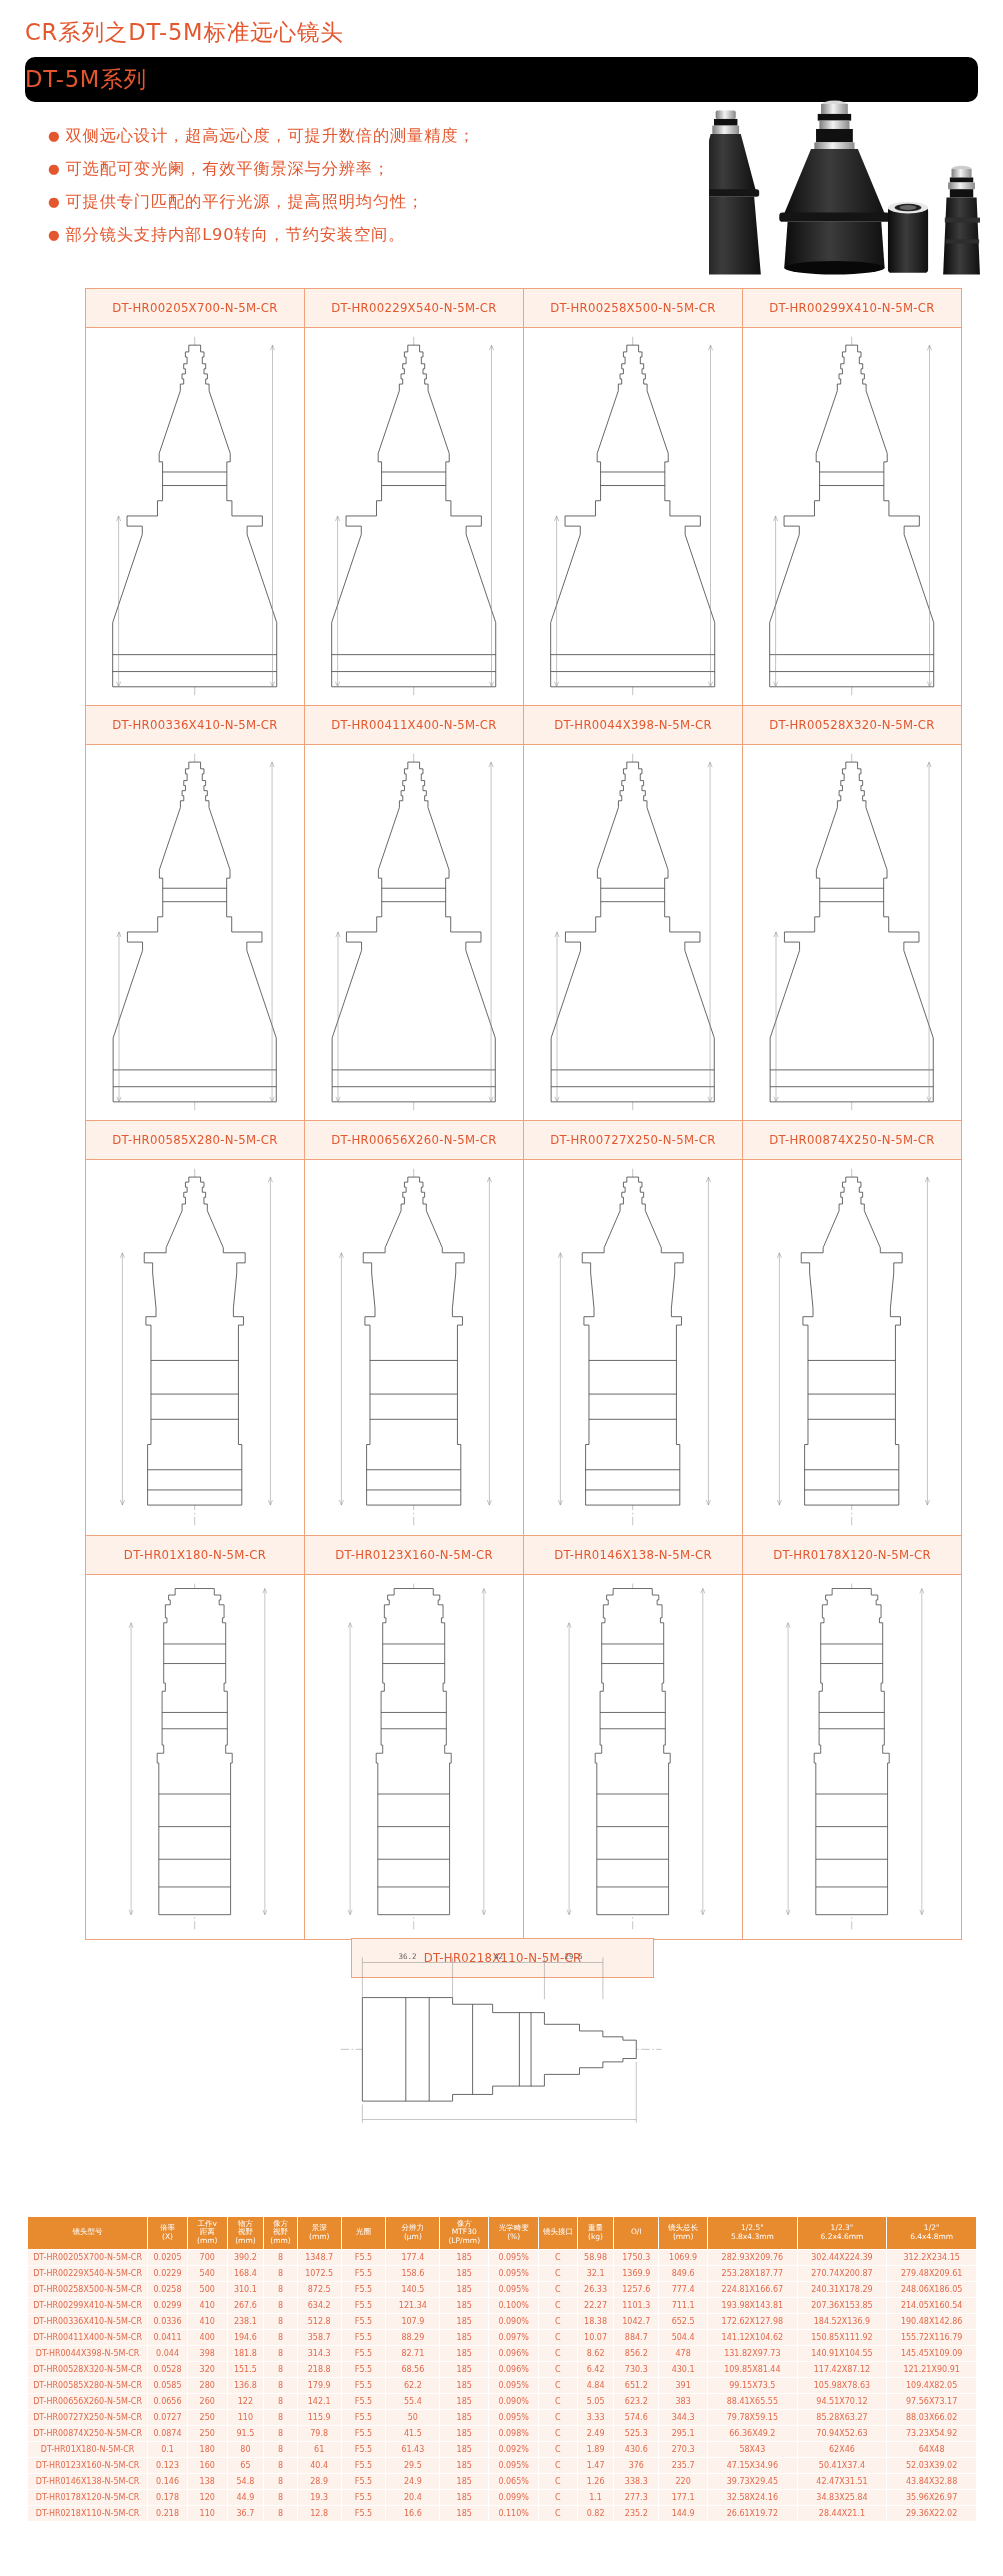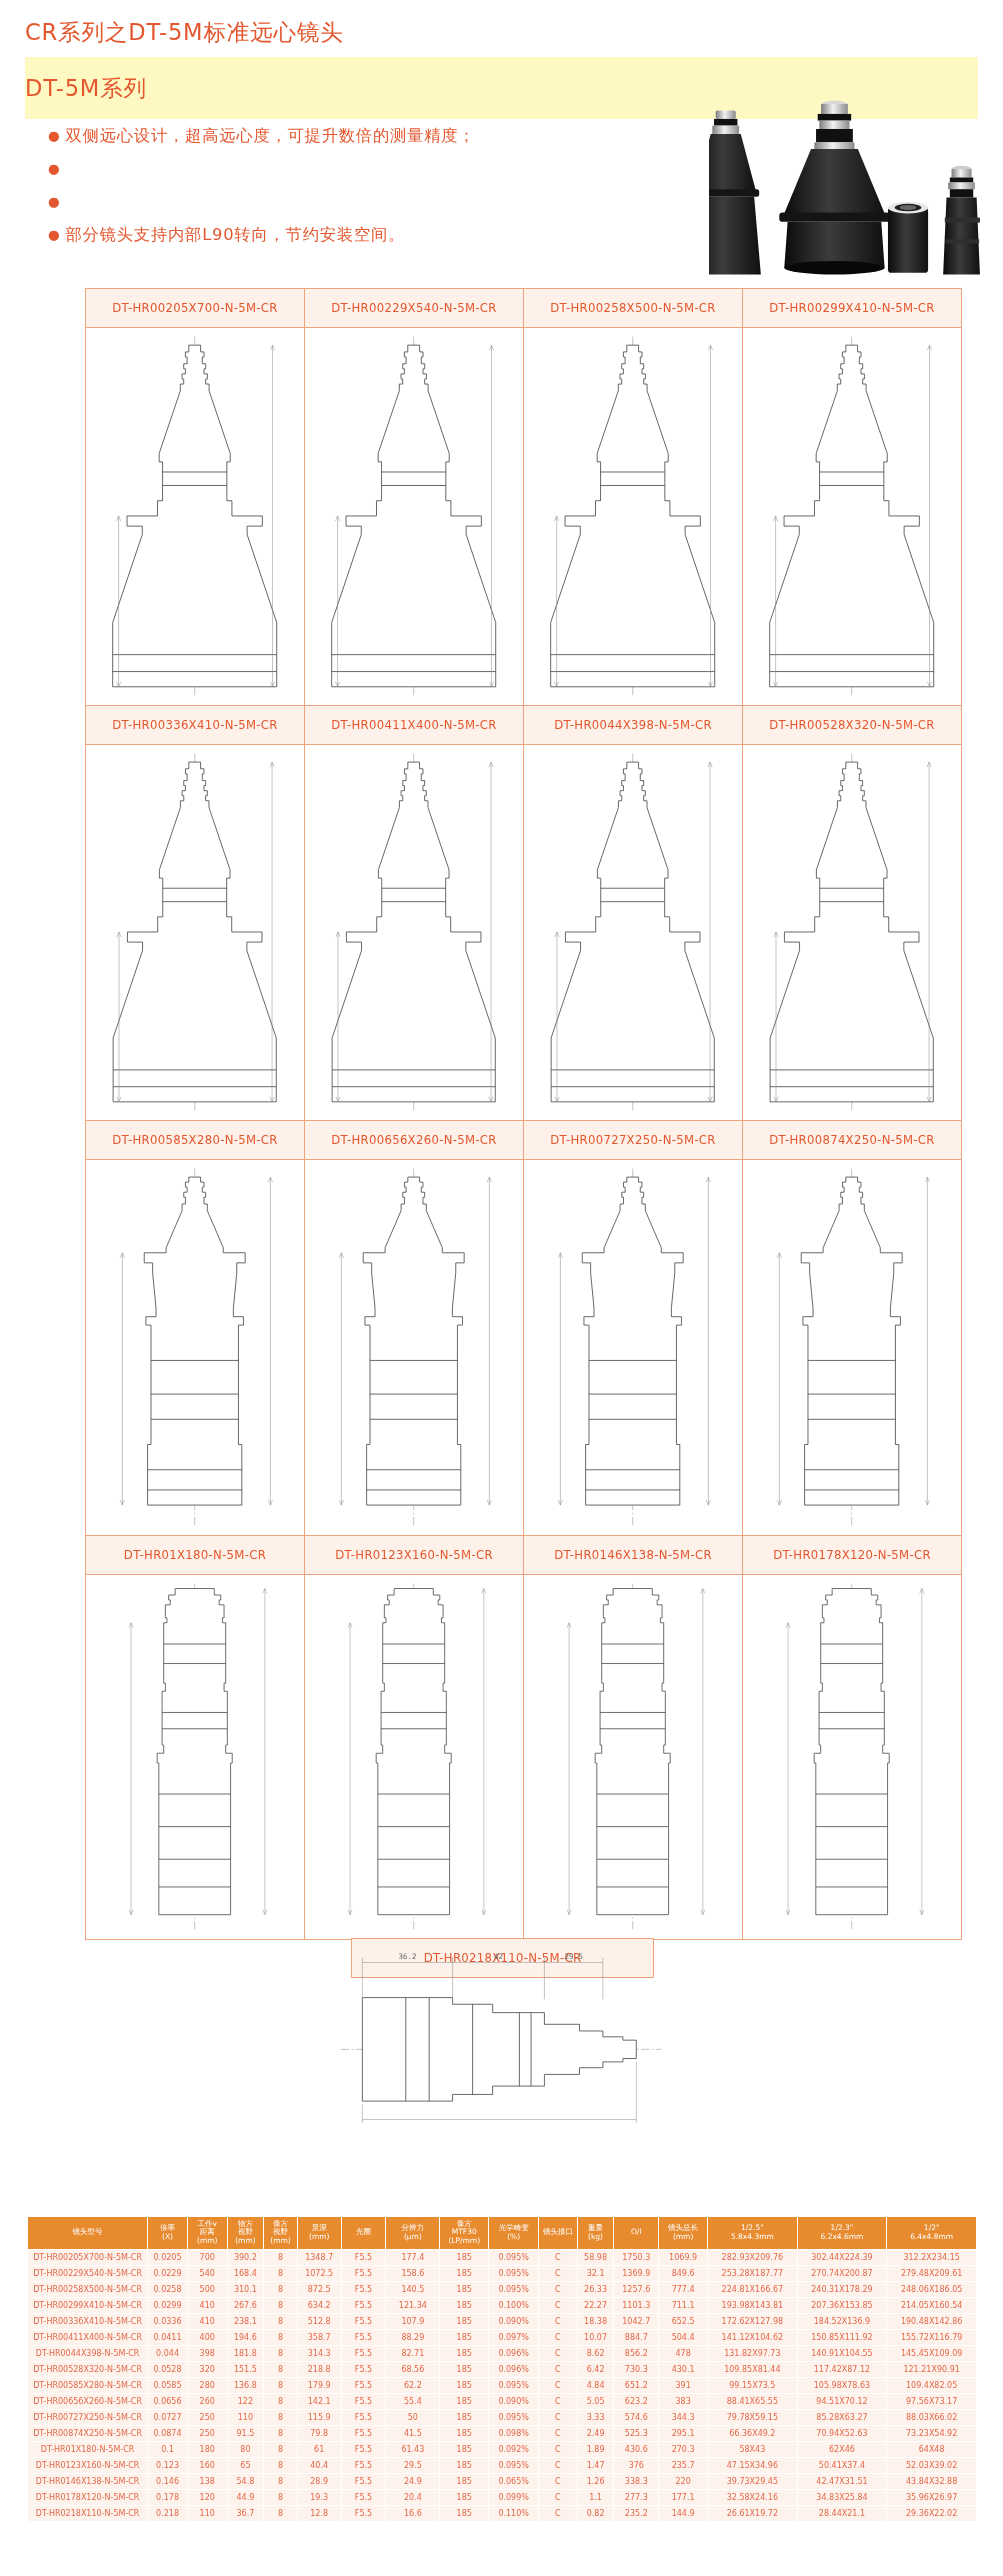--- a/index.html
+++ b/index.html
@@ -1,21 +1,21 @@
 <!DOCTYPE html>
 <html style="font-size:13.4px"><head>
 <meta charset="utf-8">
 <style>
   html,body{margin:0;padding:0;background:#fff;}
   .page{position:relative;width:1003px;height:2576px;background:#fff;overflow:hidden;
         font-family:"DejaVu Sans",sans-serif;}
   
   .title{position:absolute;left:25px;top:16.7px;font-size:22.6px;font-weight:400;color:#E4572E;letter-spacing:0.8px;}
-  .band{position:absolute;left:25px;top:57px;width:953px;height:62px;background:#fef9c3;
-        display:flex;align-items:center;}
+  .band{position:absolute;left:25px;top:57px;width:953px;height:45px;background:#000000;
+        display:flex;align-items:center;border-radius:10px;}
   .band span{font-size:22.6px;font-weight:500;color:#E4572E;letter-spacing:0.8px;}
   
   .features{position:absolute;left:48px;top:119px;margin:0;padding:0;list-style:none;}
   .features li{font-size:16.3px;line-height:33px;color:#E4572E;letter-spacing:0.8px;display:flex;align-items:center;}
   .features .dot{margin-right:5px;font-size:13.4px;}
   
   .photo{position:absolute;left:709px;top:92px;width:286px;height:186px;}
   
   .grid{position:absolute;left:85px;top:288px;width:876px;display:grid;
         grid-template-columns:repeat(4,1fr);border-right:0.8px solid #F0A27D;border-bottom:0.8px solid #F0A27D;}
@@ -44,23 +44,25 @@
     <span>DT-5M系列</span>
   </div>
 
   <ul class="features">
       <li>
         <span class="dot">●</span>
         <span>双侧远心设计，超高远心度，可提升数倍的测量精度；</span>
       </li>
       <li>
         <span class="dot">●</span>
+        <span>可选配可变光阑，有效平衡景深与分辨率；</span>
       </li>
       <li>
         <span class="dot">●</span>
+        <span>可提供专门匹配的平行光源，提高照明均匀性；</span>
       </li>
       <li>
         <span class="dot">●</span>
         <span>部分镜头支持内部L90转向，节约安装空间。</span>
       </li>
     </ul>
 
   <div class="photo">
     <svg viewBox="0 0 342 222" width="286" height="186">
       <defs>

